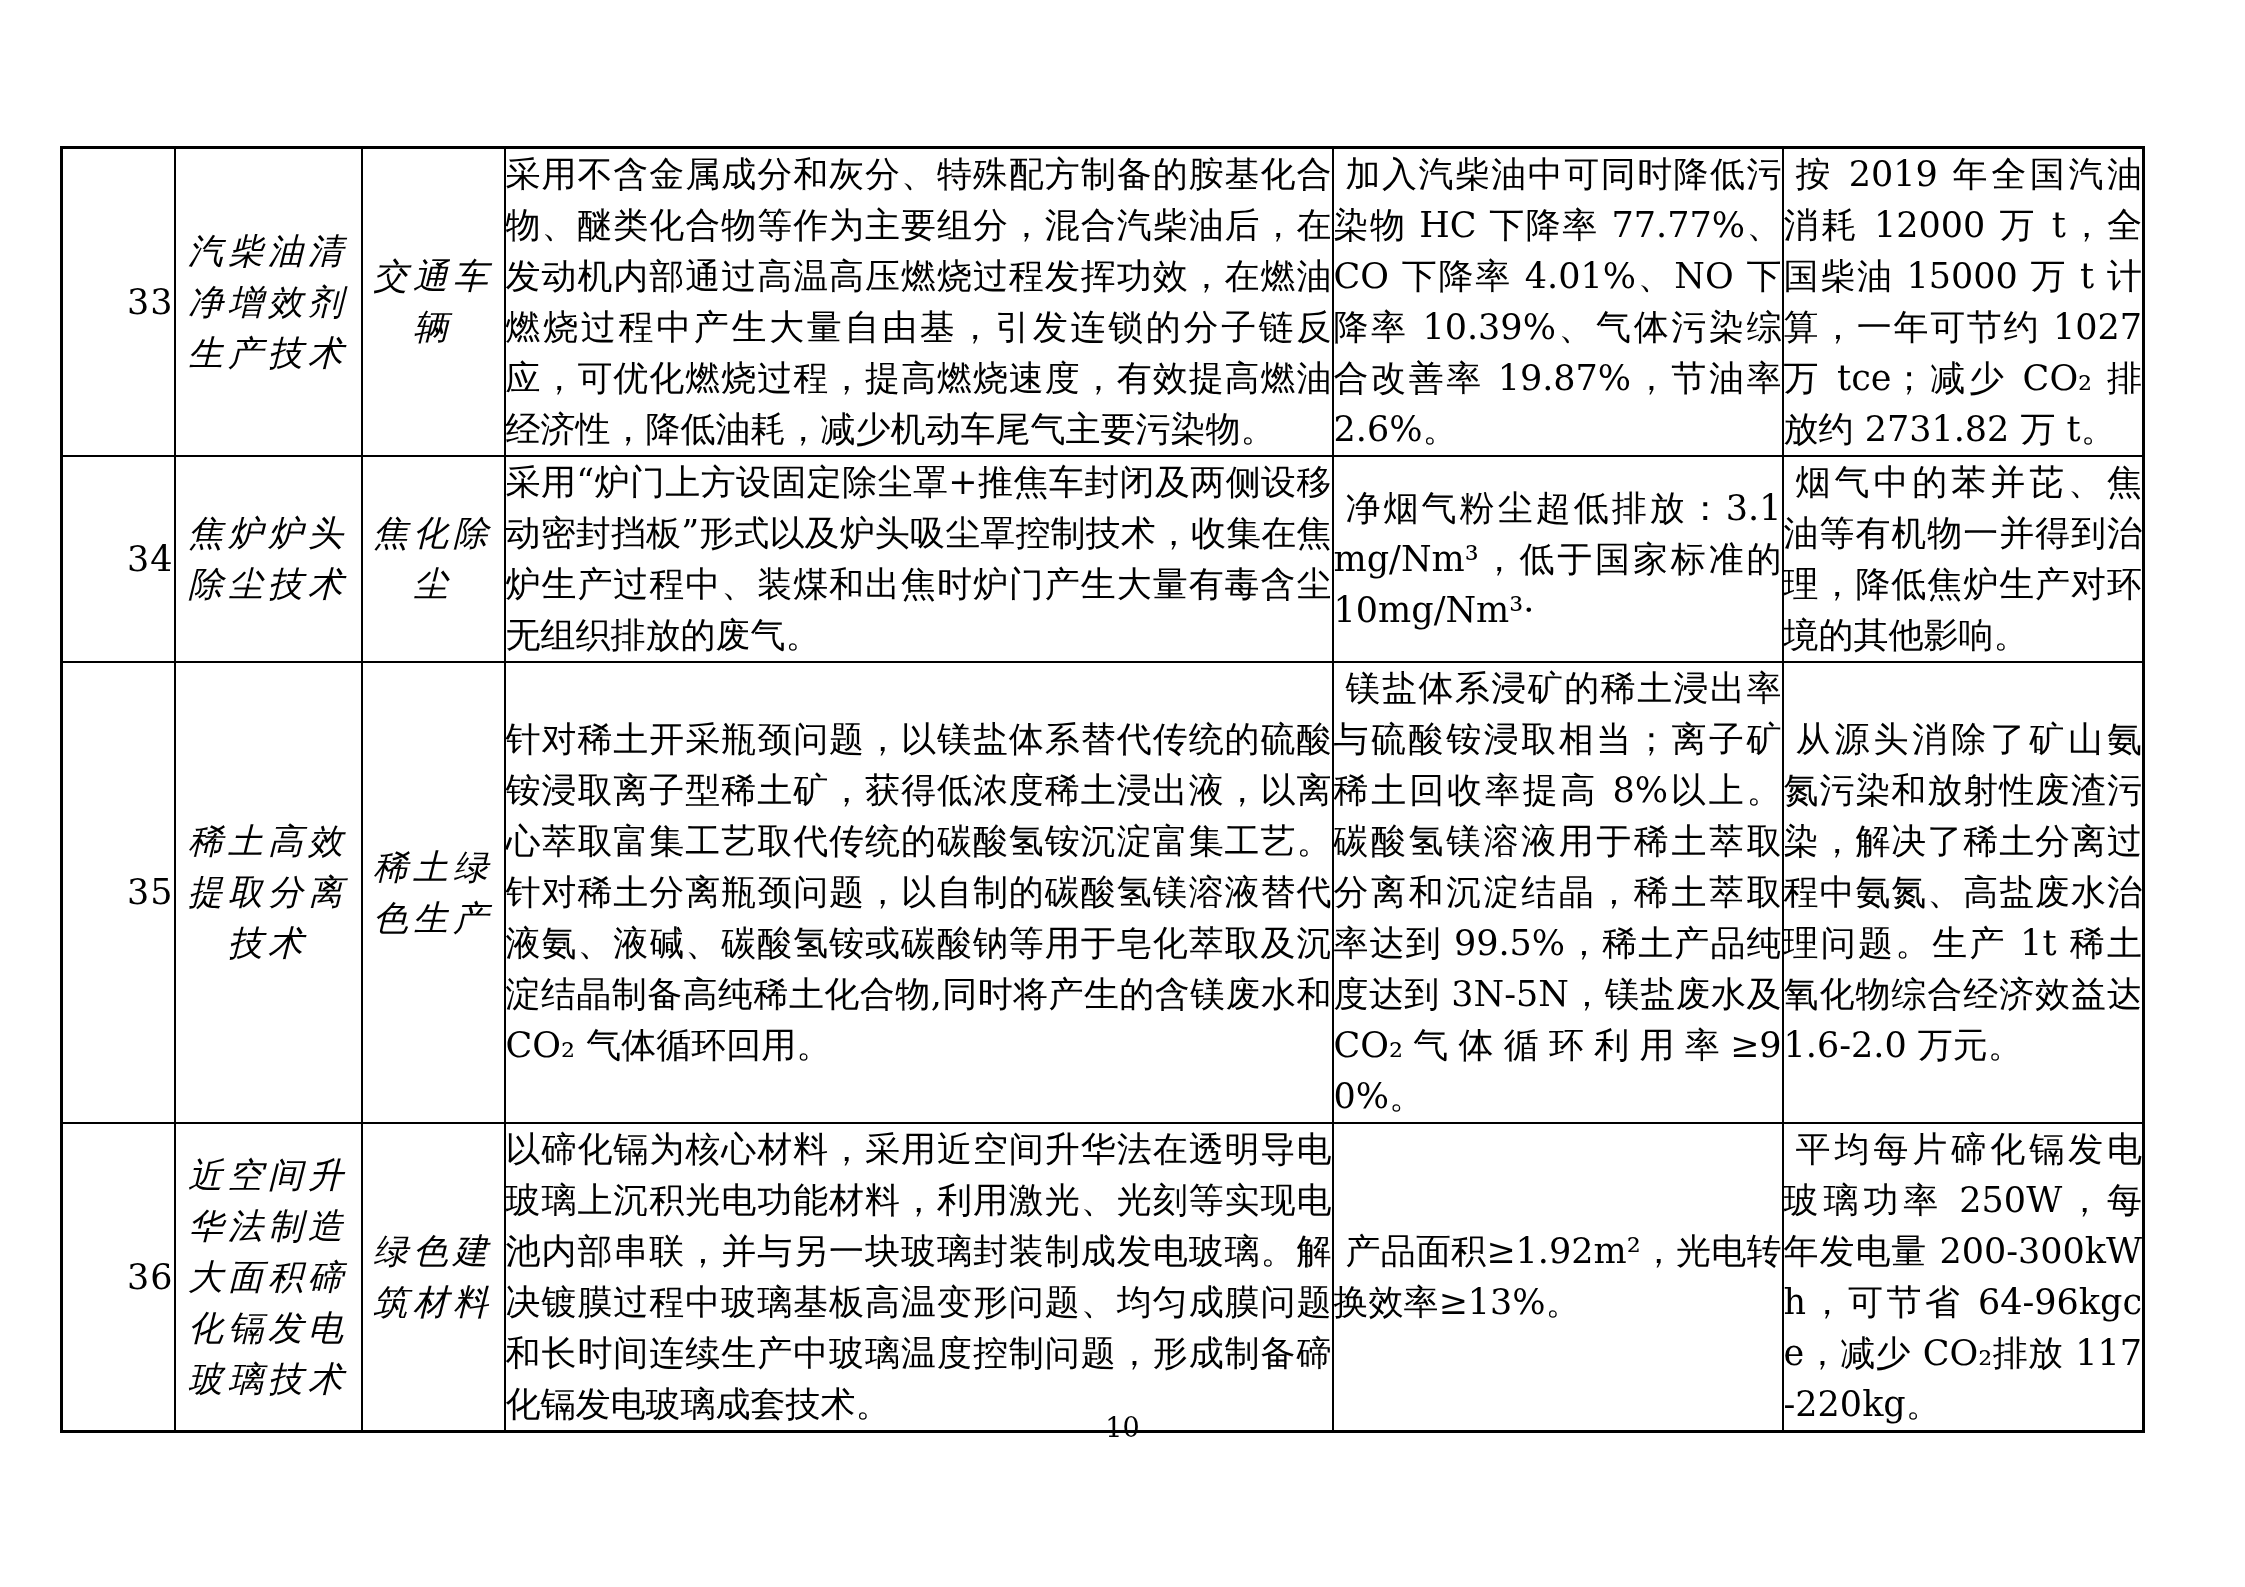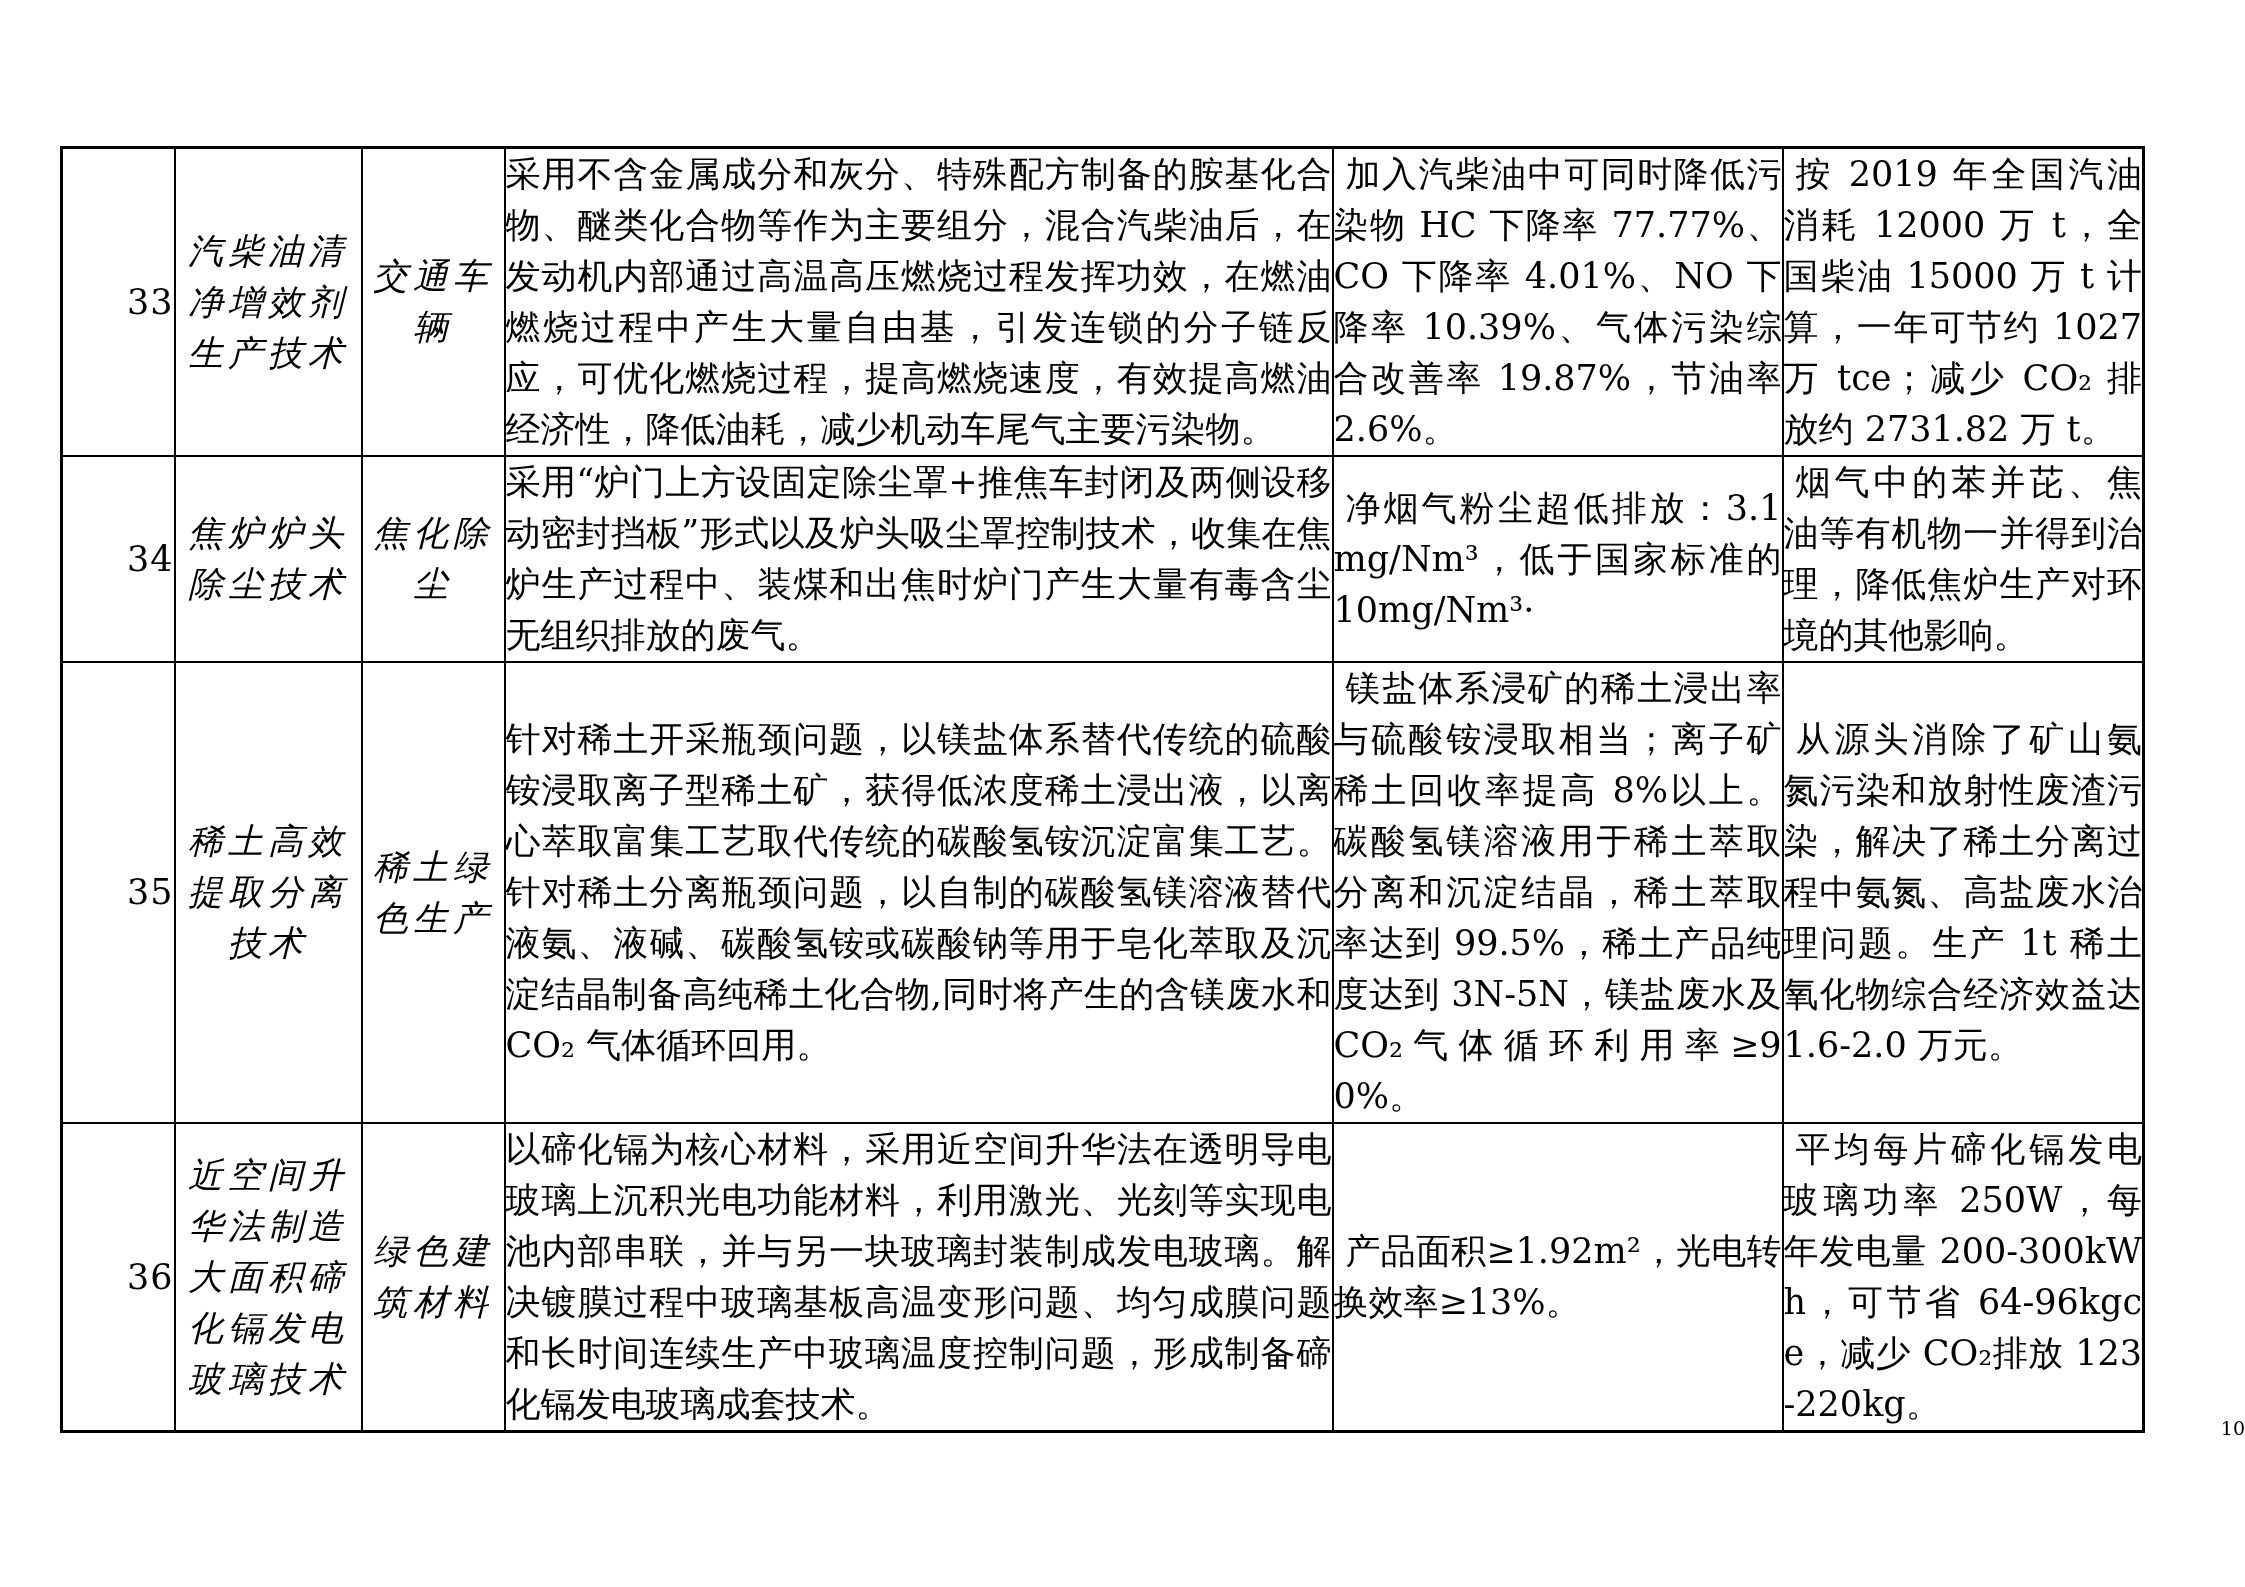--- a/index.html
+++ b/index.html
@@ -64,22 +64,22 @@
   td.ben{
     text-align:justify;
     padding:0 11px;
     text-indent:12px;
     margin-left:44px;
   }
   .page-number{
     position:absolute;
     left:0;top:1412px;
     width:2245px;
-    text-align:right;
-    font-size:19px;
+    text-align:center;
+    font-size:27px;
     line-height:32px;
   }
 </style>
 </head>
 <body>
 
 <div class="page">
 
   <table class="tech">
     <colgroup>
@@ -114,20 +114,20 @@
         <td class="desc">针对稀土开采瓶颈问题，以镁盐体系替代传统的硫酸铵浸取离子型稀土矿，获得低浓度稀土浸出液，以离心萃取富集工艺取代传统的碳酸氢铵沉淀富集工艺。针对稀土分离瓶颈问题，以自制的碳酸氢镁溶液替代液氨、液碱、碳酸氢铵或碳酸钠等用于皂化萃取及沉淀结晶制备高纯稀土化合物,同时将产生的含镁废水和 CO₂ 气体循环回用。</td>
         <td class="ind">镁盐体系浸矿的稀土浸出率与硫酸铵浸取相当；离子矿稀土回收率提高 8%以上。碳酸氢镁溶液用于稀土萃取分离和沉淀结晶，稀土萃取率达到 99.5%，稀土产品纯度达到 3N-5N，镁盐废水及 CO₂气体循环利用率≥90%。</td>
         <td class="ben">从源头消除了矿山氨氮污染和放射性废渣污染，解决了稀土分离过程中氨氮、高盐废水治理问题。生产 1t 稀土氧化物综合经济效益达 1.6-2.0 万元。</td>
       </tr>
       <tr class="r36">
         <td class="num">36</td>
         <td class="center">近空间升华法制造大面积碲化镉发电玻璃技术</td>
         <td class="center">绿色建筑材料</td>
         <td class="desc">以碲化镉为核心材料，采用近空间升华法在透明导电玻璃上沉积光电功能材料，利用激光、光刻等实现电池内部串联，并与另一块玻璃封装制成发电玻璃。解决镀膜过程中玻璃基板高温变形问题、均匀成膜问题和长时间连续生产中玻璃温度控制问题，形成制备碲化镉发电玻璃成套技术。</td>
         <td class="ind">产品面积≥1.92m²，光电转换效率≥13%。</td>
-        <td class="ben">平均每片碲化镉发电玻璃功率 250W，每年发电量 200-300kWh，可节省 64-96kgce，减少 CO₂排放 123-220kg。</td>
+        <td class="ben">平均每片碲化镉发电玻璃功率 250W，每年发电量 200-300kWh，可节省 64-96kgce，减少 CO₂排放 117-220kg。</td>
       </tr>
     </tbody>
   </table>
 
   <div class="page-number">10</div>
 
 </div>
 
 </body></html>

